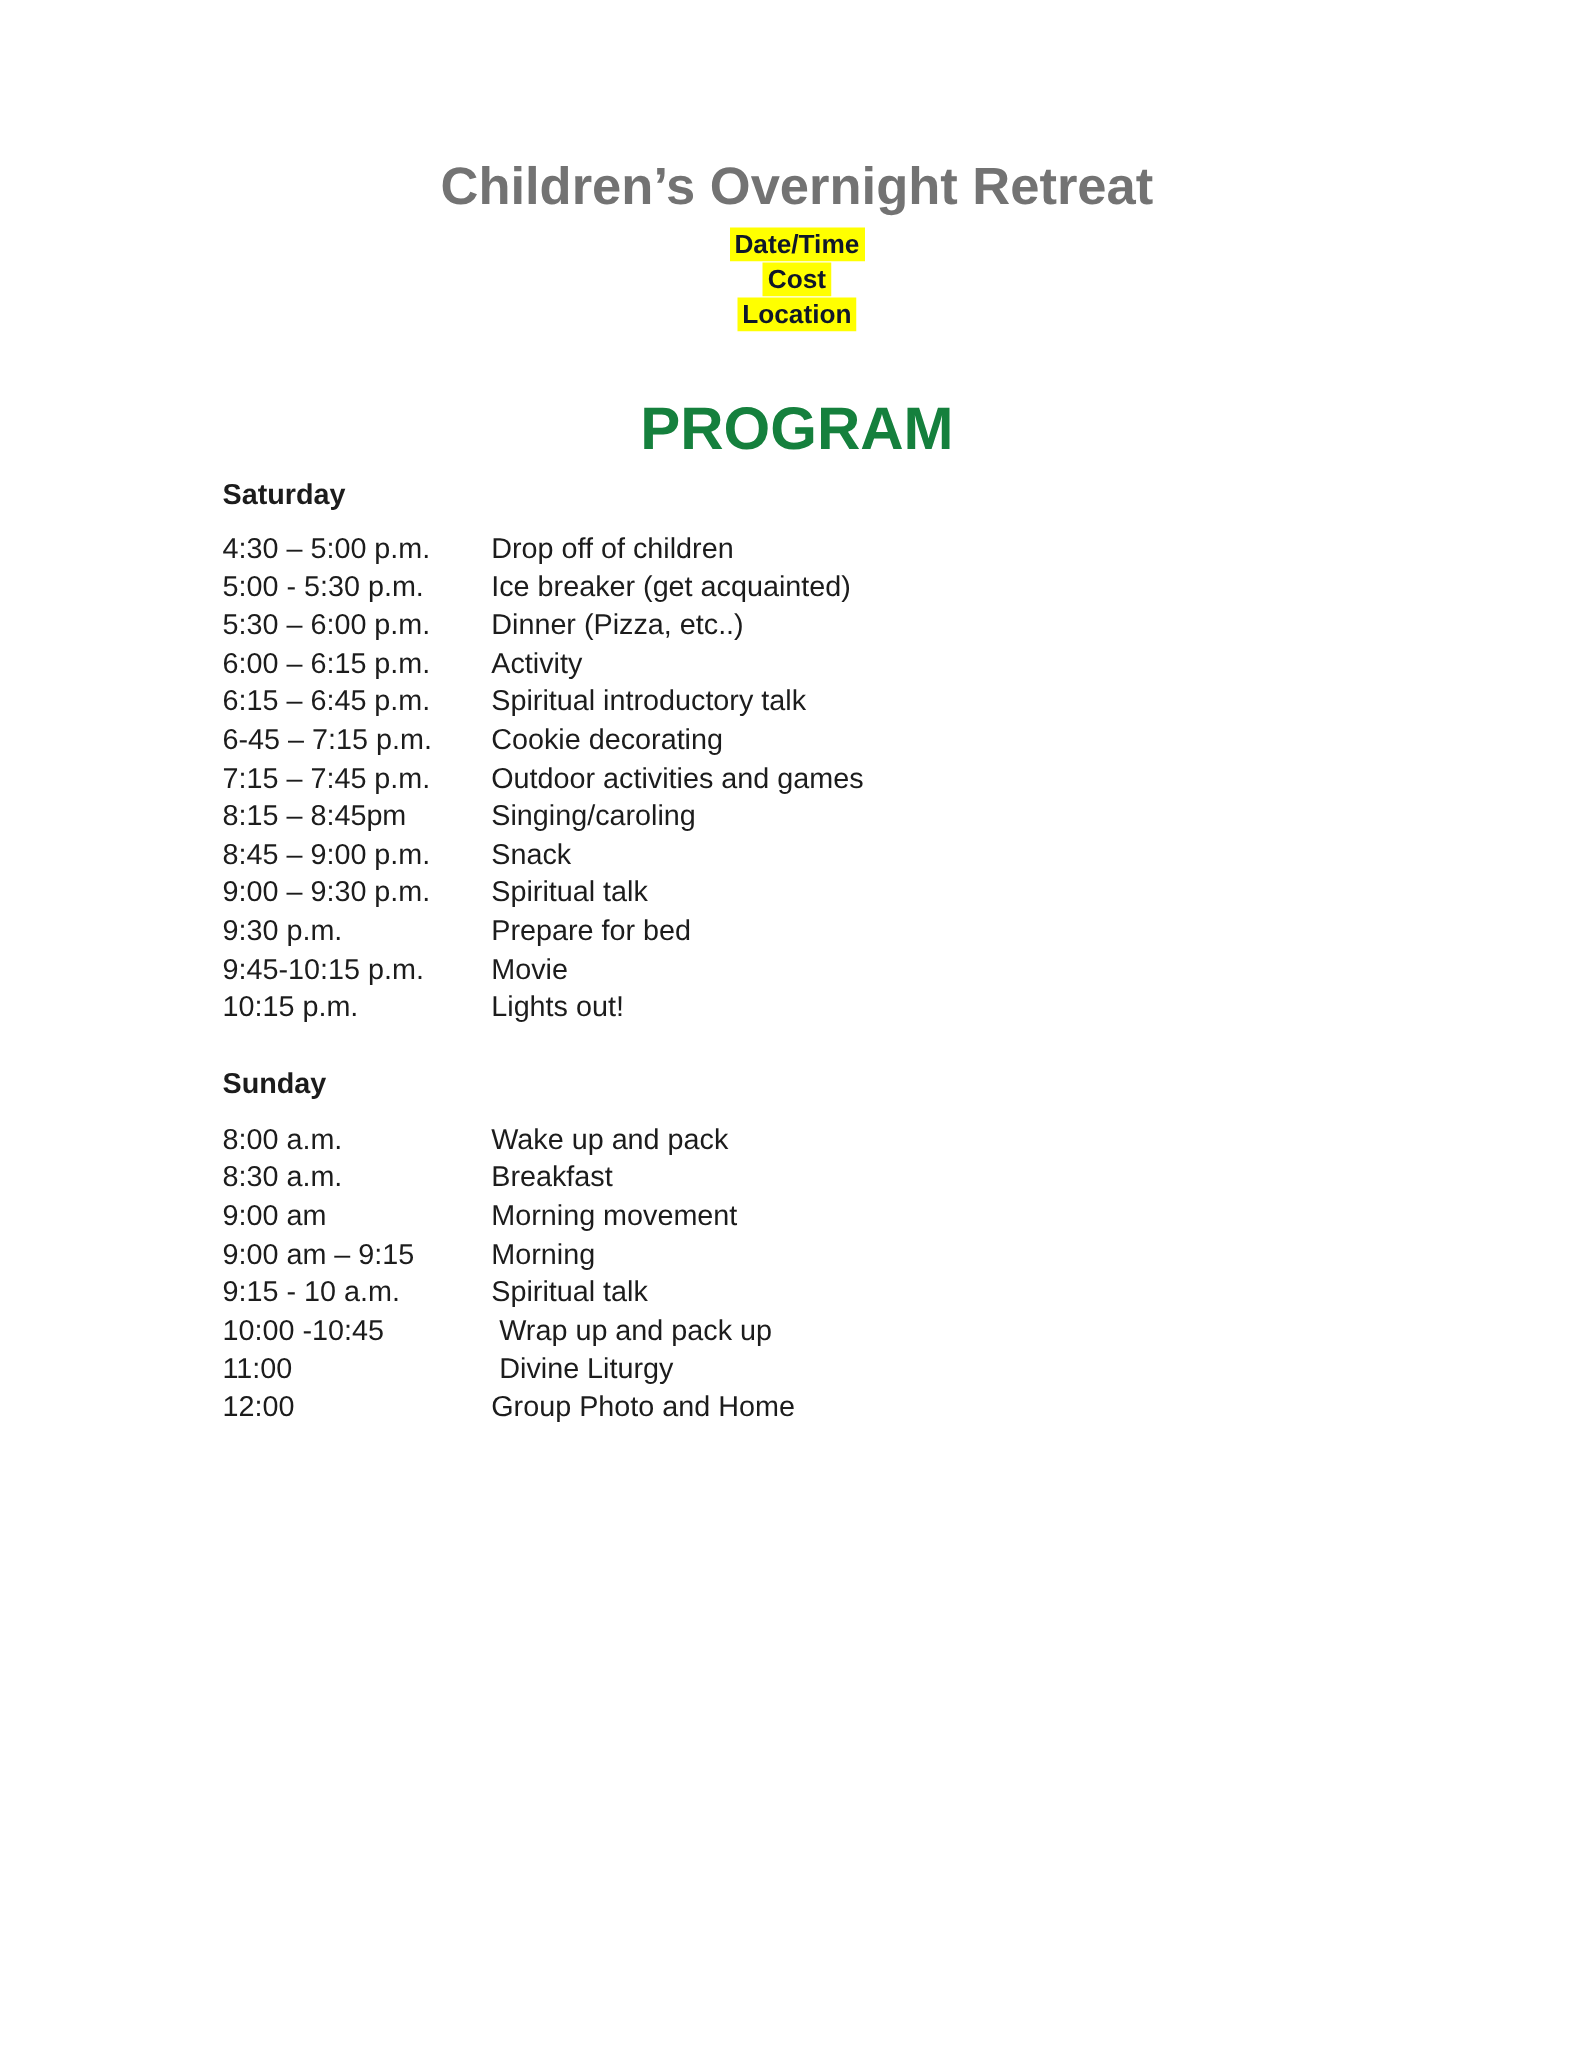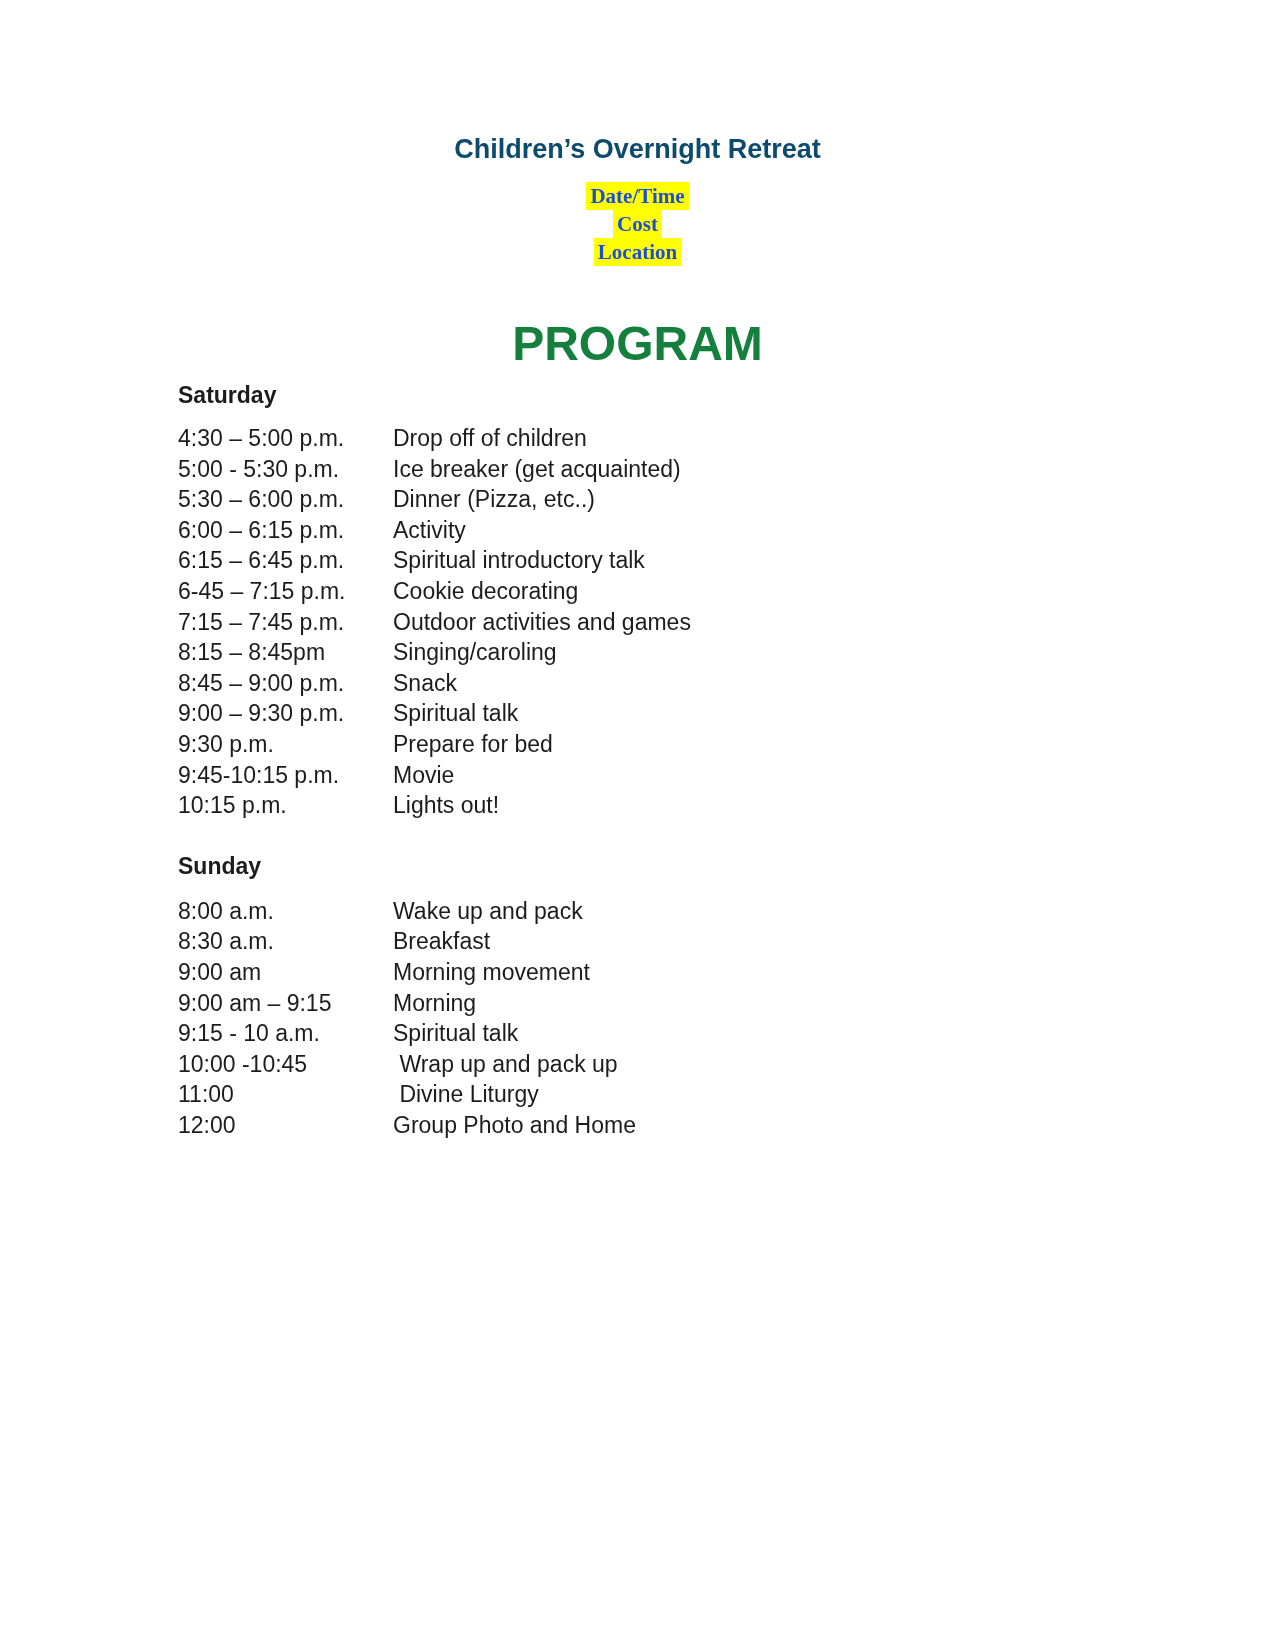--- a/index.html
+++ b/index.html
@@ -14,40 +14,39 @@
     background: #ffffff;
     font-family: "Liberation Sans", sans-serif;
     color: #1c1c1c;
     box-sizing: border-box;
     overflow: hidden;
   }
   .doc-title {
     margin: 0;
     padding-top: 128px;
     text-align: center;
-    font-size: 27px;
+    font-size: 42px;
     font-weight: bold;
     line-height: 42px;
-    color: #0c4a6e;
+    color: #737373;
   }
   .highlight-block {
     margin-top: 12px;
     text-align: center;
     font-size: 21px;
     font-weight: bold;
     line-height: 28px;
   }
   .highlight-block .hl-line {
     height: 28px;
   }
   mark.hl {
     background: #ffff00;
-    color: #1d4ed8;
+    color: #0f172a;
     padding: 2px 4px;
-    font-family: Liberation Serif, serif;
   }
   .program-heading {
     margin: 50px 0 0 0;
     text-align: center;
     font-size: 48px;
     font-weight: bold;
     line-height: 56px;
     color: #15803d;
   }
   .day-section {

